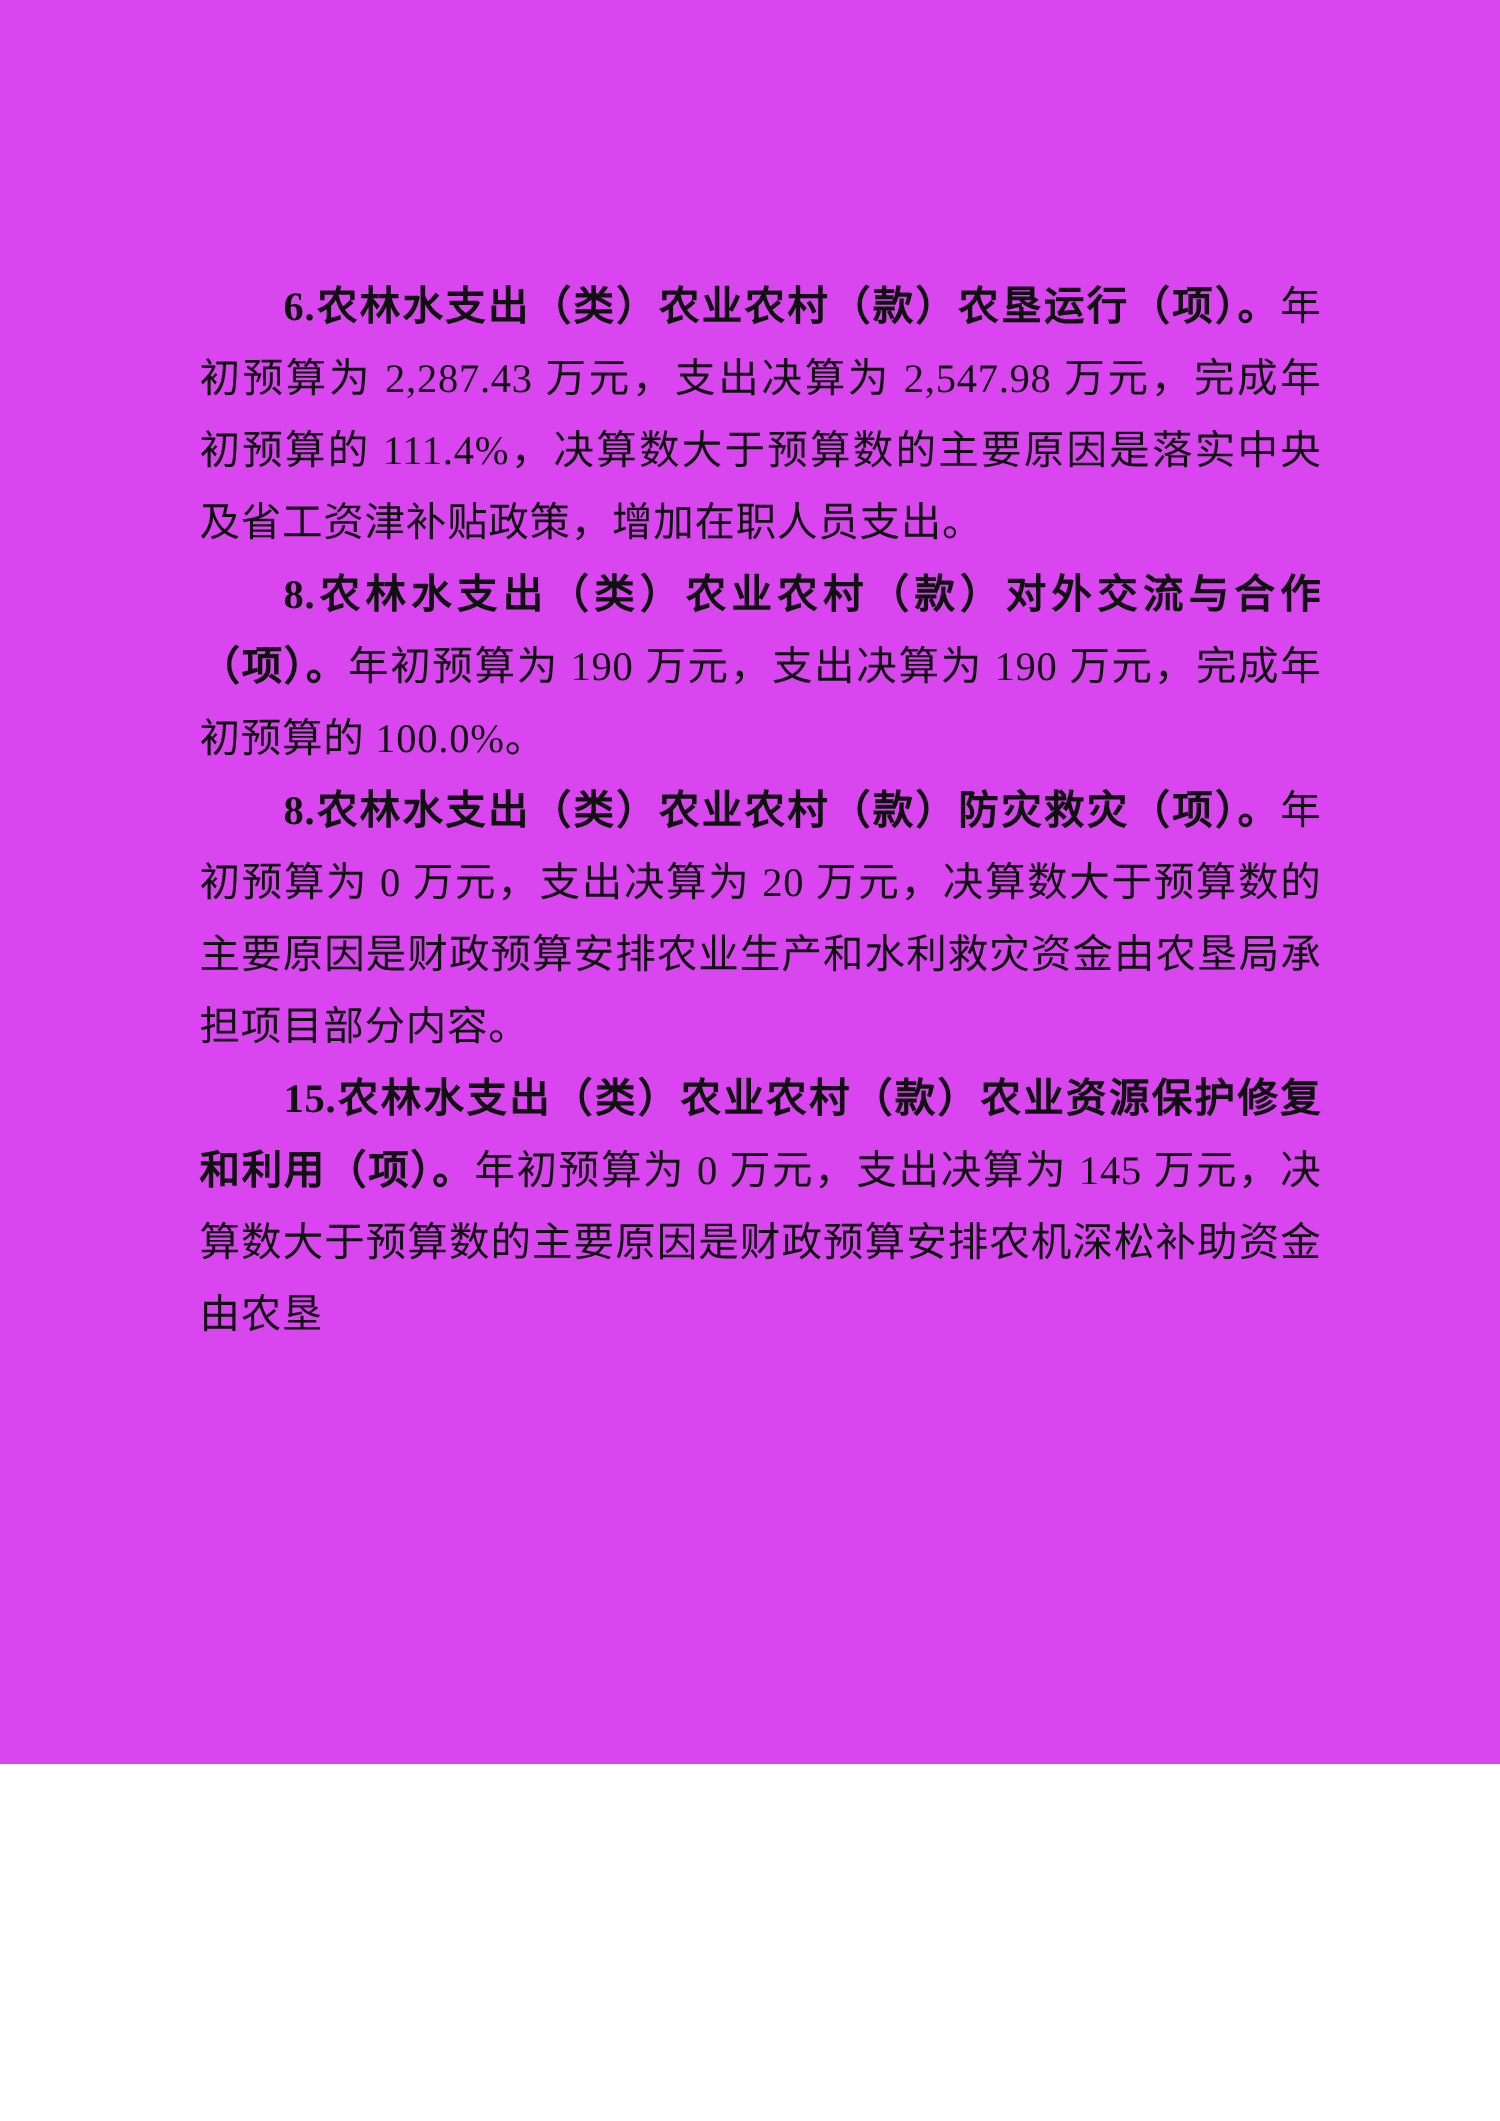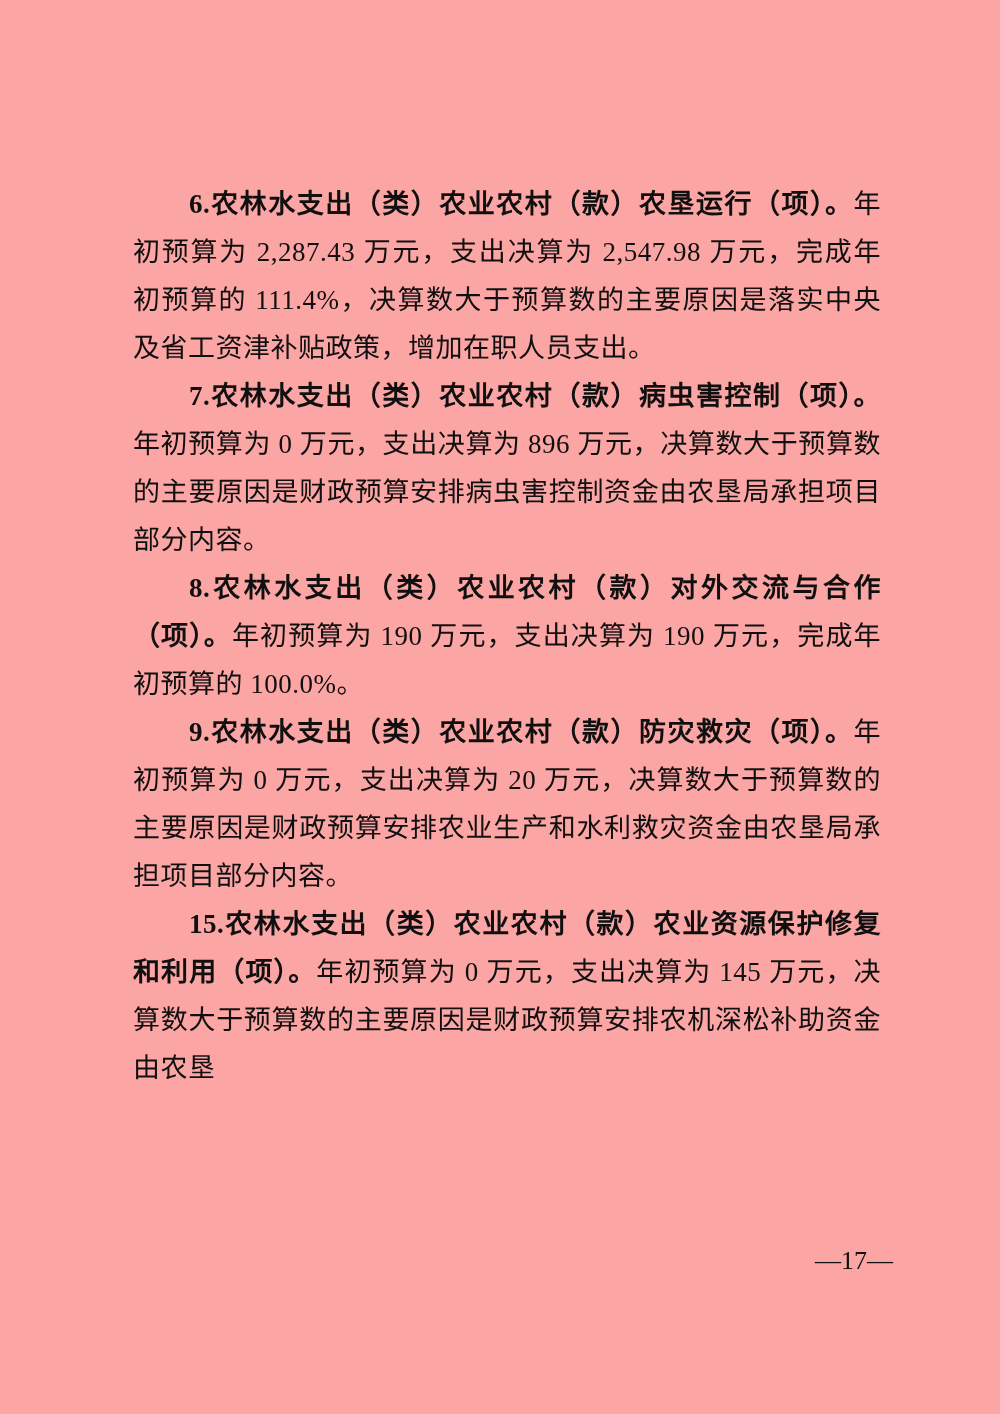--- a/index.html
+++ b/index.html
@@ -3,22 +3,22 @@
 <meta charset="utf-8">
 <style>
   html, body {
     margin: 0;
     padding: 0;
     background: #ffffff;
   }
   .page {
     position: relative;
     width: 1000px;
-    height: 1414px;
-    background: #fca5a5;
+    height: 1176px;
+    background: #d946ef;
     overflow: hidden;
     font-family: "Liberation Serif", "DejaVu Serif", serif;
     color: #101010;
   }
   .content {
     position: absolute;
     left: 133px;
     top: 180px;
     width: 748px;
   }
@@ -45,23 +45,22 @@
   }
 </style>
 </head>
 <body>
 
 <main class="page">
   <section class="content">
 
   <p class="para"><span class="para-heading">6.农林水支出（类）农业农村（款）农垦运行（项）。</span><span class="para-body">年初预算为 2,287.43 万元，支出决算为 2,547.98 万元，完成年初预算的 111.4%，决算数大于预算数的主要原因是落实中央及省工资津补贴政策，增加在职人员支出。</span></p>
 
-  <p class="para"><span class="para-heading">7.农林水支出（类）农业农村（款）病虫害控制（项）。</span><span class="para-body">年初预算为 0 万元，支出决算为 896 万元，决算数大于预算数的主要原因是财政预算安排病虫害控制资金由农垦局承担项目部分内容。</span></p>
 
   <p class="para"><span class="para-heading">8.农林水支出（类）农业农村（款）对外交流与合作（项）。</span><span class="para-body">年初预算为 190 万元，支出决算为 190 万元，完成年初预算的 100.0%。</span></p>
 
-  <p class="para"><span class="para-heading">9.农林水支出（类）农业农村（款）防灾救灾（项）。</span><span class="para-body">年初预算为 0 万元，支出决算为 20 万元，决算数大于预算数的主要原因是财政预算安排农业生产和水利救灾资金由农垦局承担项目部分内容。</span></p>
+  <p class="para"><span class="para-heading">8.农林水支出（类）农业农村（款）防灾救灾（项）。</span><span class="para-body">年初预算为 0 万元，支出决算为 20 万元，决算数大于预算数的主要原因是财政预算安排农业生产和水利救灾资金由农垦局承担项目部分内容。</span></p>
 
 
   <p class="para"><span class="para-heading">15.农林水支出（类）农业农村（款）农业资源保护修复和利用（项）。</span><span class="para-body">年初预算为 0 万元，支出决算为 145 万元，决算数大于预算数的主要原因是财政预算安排农机深松补助资金由农垦</span></p>
 </section>
   <div class="page-number">—17—</div>
 </main>
 
 </body></html>

